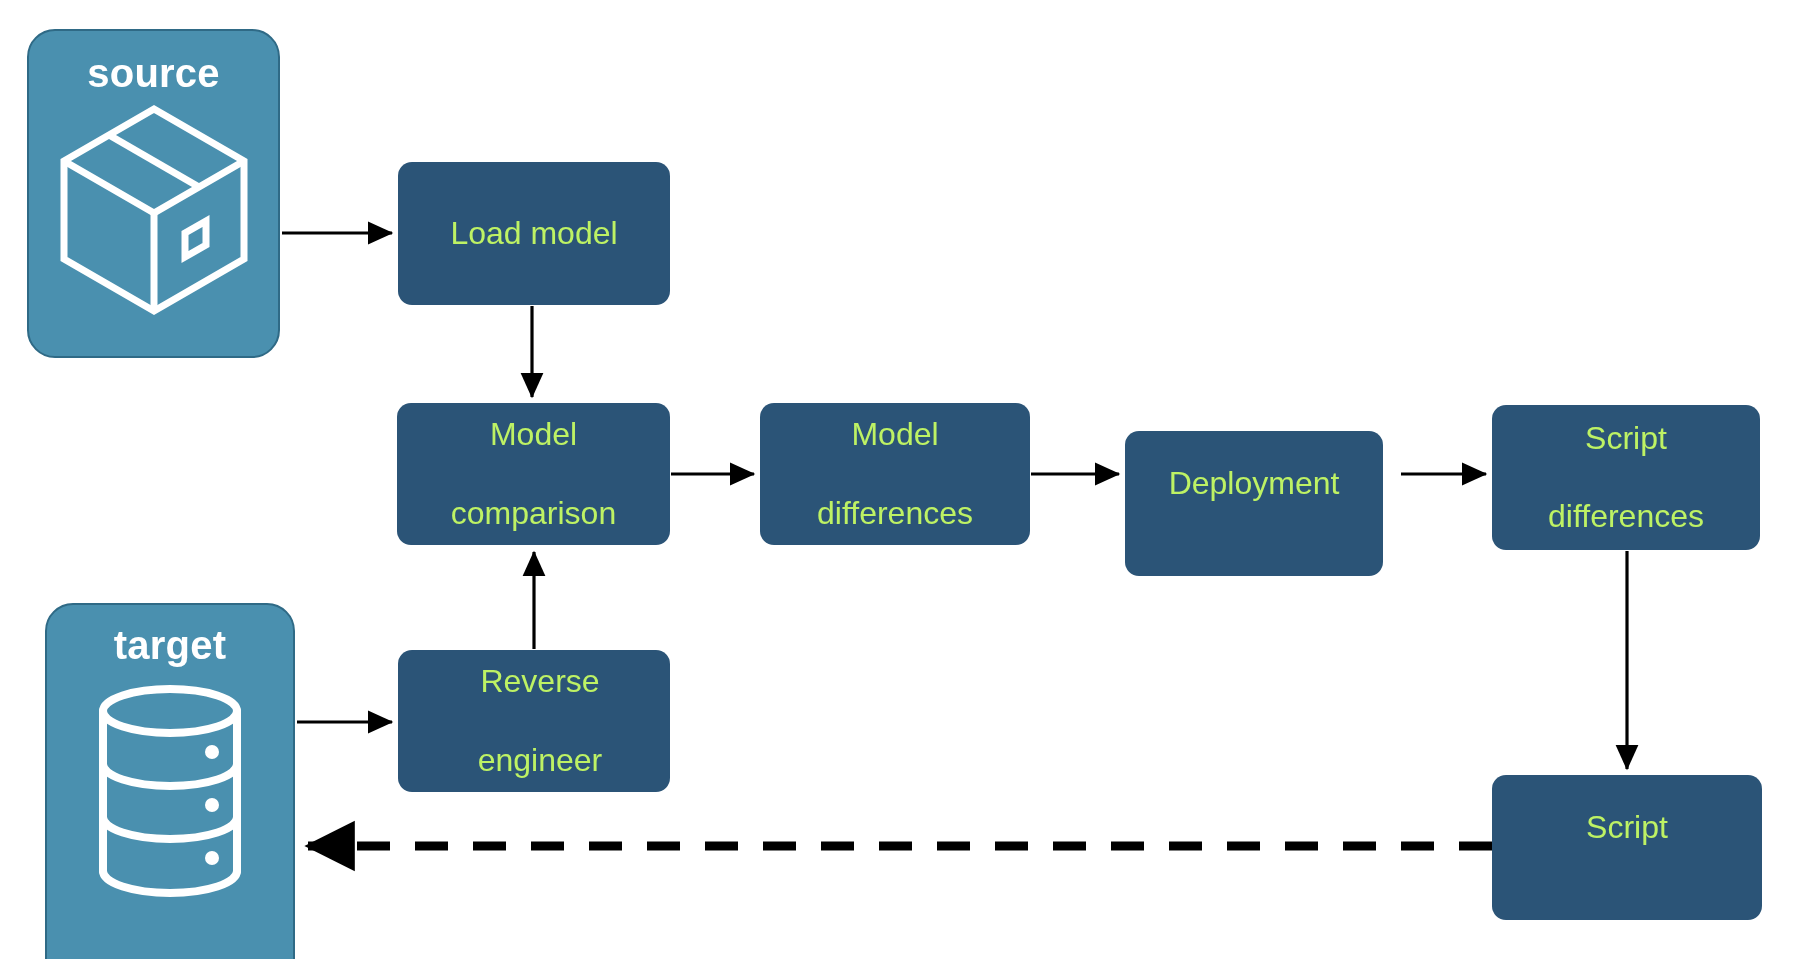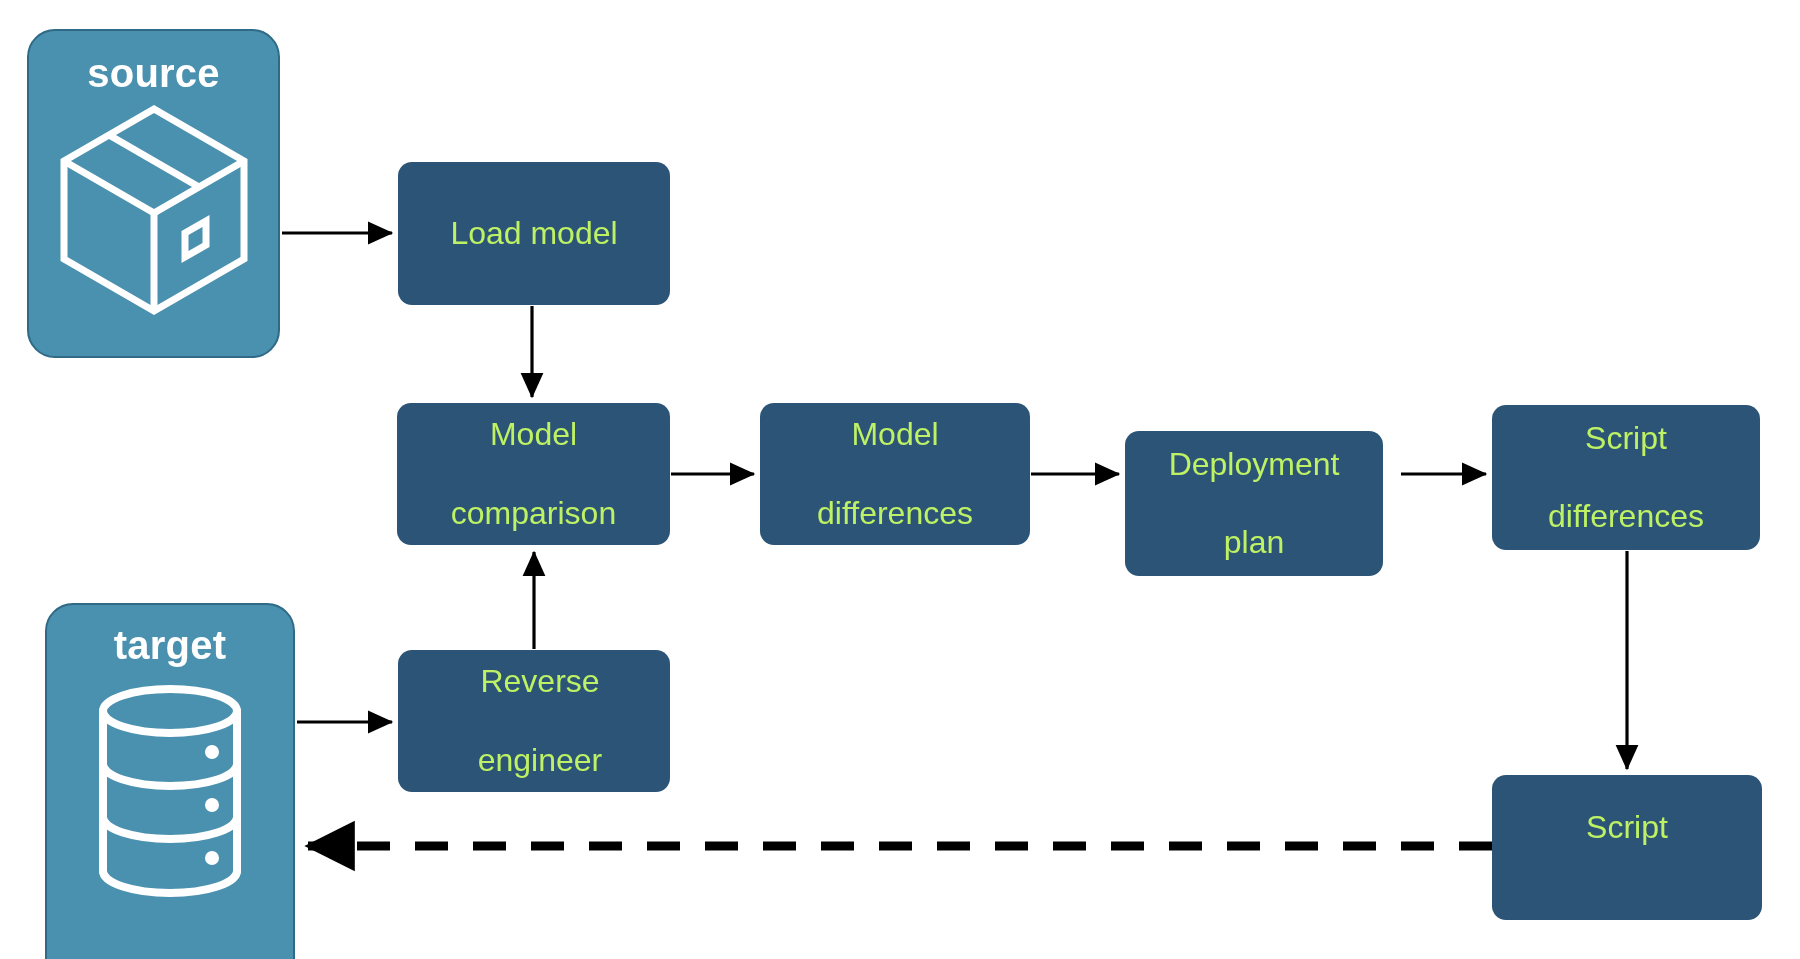--- a/index.html
+++ b/index.html
@@ -162,21 +162,20 @@
   <div class="process" style="left:760px; top:403px; width:270px; height:142px;">
     <span>
       <span>Model</span><br>
       <span>differences</span>
     </span>
   </div>
 
   <div class="process" style="left:1125px; top:403px; width:258px; height:145px;margin-top:28px;">
     <span>
       <span>Deployment</span><br>
-      <span>plan</span>
     </span>
   </div>
 
   <div class="process" style="left:1492px; top:405px; width:268px; height:145px;">
     <span>
       <span>Script</span><br>
       <span>differences</span>
     </span>
   </div>
 

